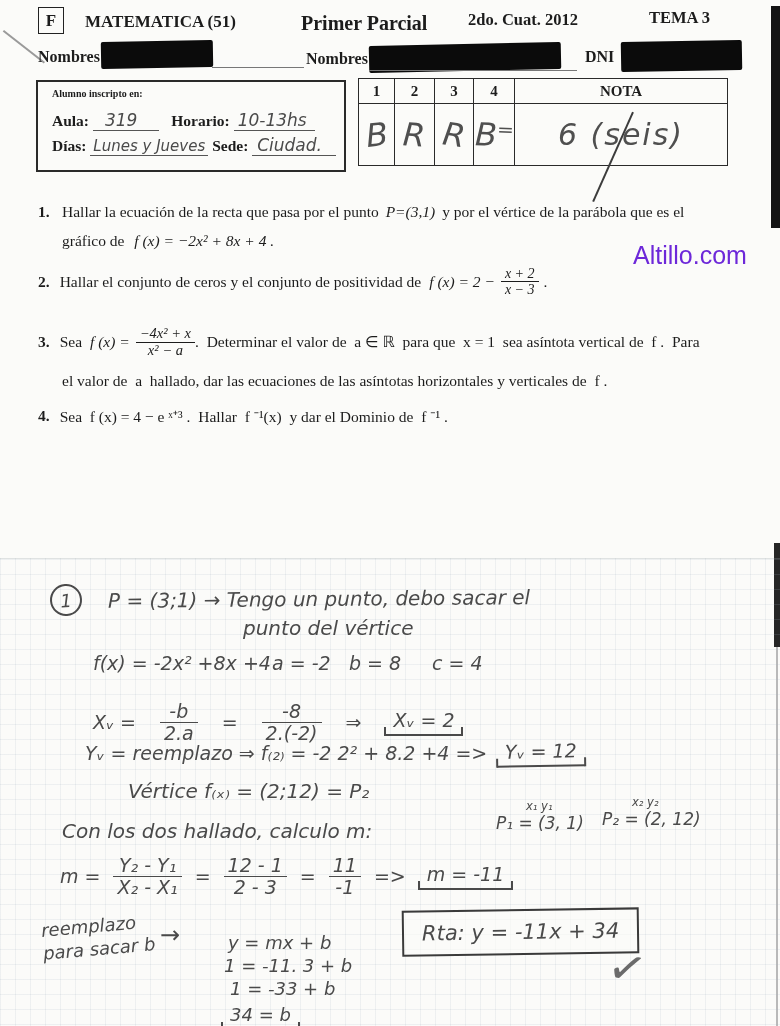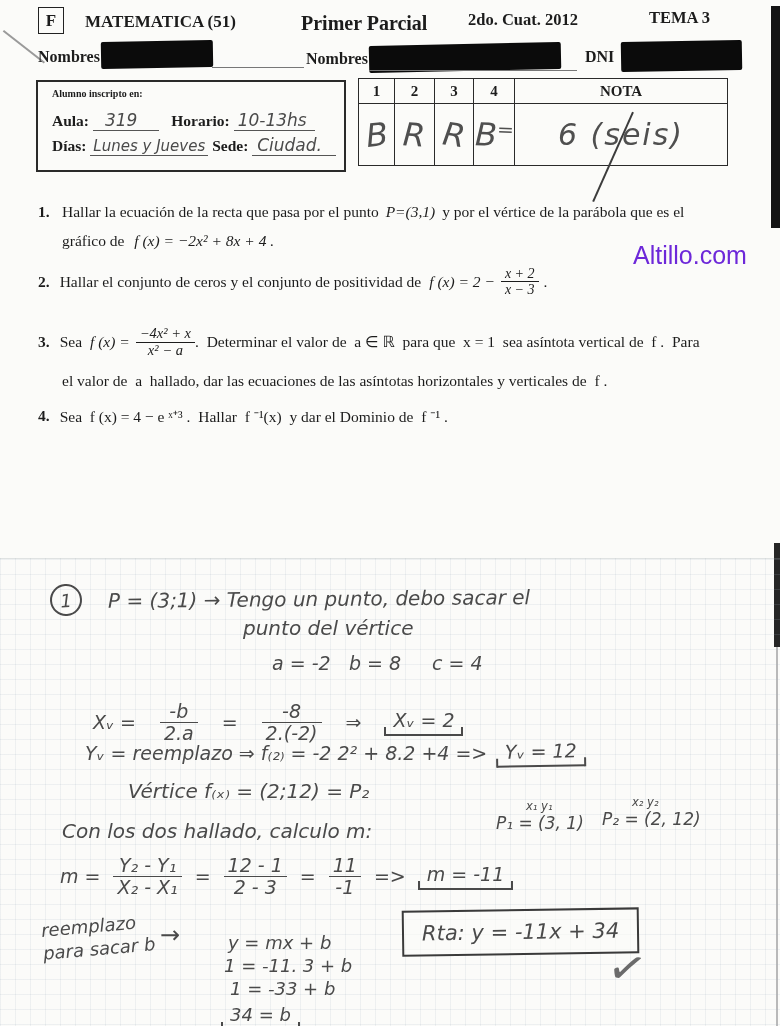--- a/index.html
+++ b/index.html
@@ -152,20 +152,21 @@
   </div>
 
   <div class="solution">
 
     <div class="abs circle-num hw" style="left:50px;top:25px;">
       <span>1</span>
     </div>
     <div class="abs hw" style="left:108px;top:28px;font-size:20px;transform:rotate(-0.5deg);">P = (3;1) → Tengo un punto, debo sacar el</div>
     <div class="abs hw" style="left:243px;top:57px;font-size:20px;">punto del vértice</div>
 
+    <div class="abs hw" style="left:93px;top:93px;">f(x) = -2x² +8x +4</div>
     <div class="abs hw" style="left:272px;top:93px;">a = -2</div>
     <div class="abs hw" style="left:349px;top:93px;">b = 8</div>
     <div class="abs hw" style="left:432px;top:93px;">c = 4</div>
 
     <div class="abs flexrow hw" style="left:93px;top:142px;gap:24px;">
       <span>Xᵥ =</span>
       <span class="frac">
         <span class="fnum">-b</span>
         <span class="fden">2.a</span>
       </span>

